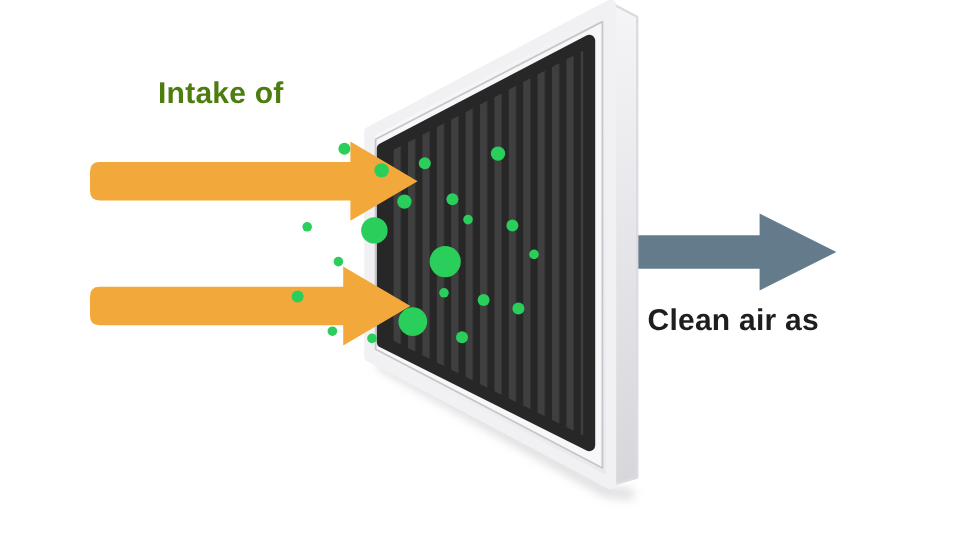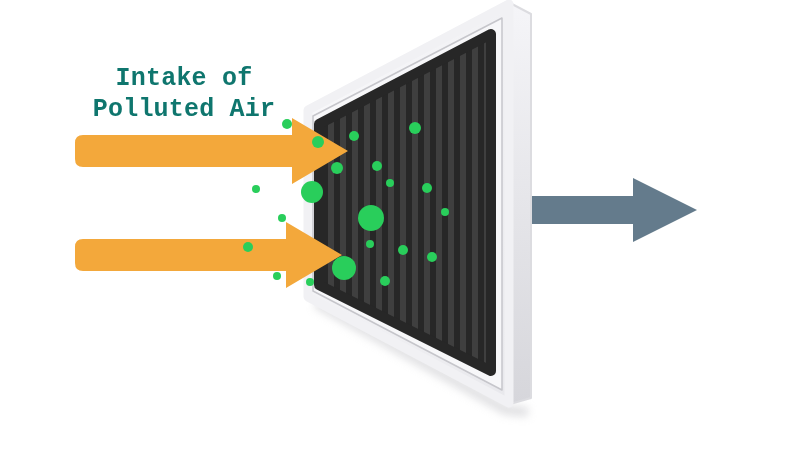--- a/index.html
+++ b/index.html
@@ -83,21 +83,21 @@
         <circle cx="371" cy="218" r="13" fill="#29CE5B"></circle>
         <circle cx="445" cy="212" r="4" fill="#29CE5B"></circle>
         <circle cx="370" cy="244" r="4" fill="#29CE5B"></circle>
         <circle cx="403" cy="250" r="5" fill="#29CE5B"></circle>
         <circle cx="432" cy="257" r="5" fill="#29CE5B"></circle>
         <circle cx="344" cy="268" r="12" fill="#29CE5B"></circle>
         <circle cx="385" cy="281" r="5" fill="#29CE5B"></circle>
       </g>
   </svg>
 
-  <div class="label label-intake" style="color: #0f766e; font-family: Liberation Mono, monospace;">
+  <div class="label label-intake" style="color: #4d7c0f;">
     <div>Intake of</div>
-    <div>Polluted Air</div>
   </div>
 
   <div class="label label-output" style="color: rgb(30, 30, 32);">
+    <div>Clean air as</div>
   </div>
 
 </div>
 
 </body></html>

